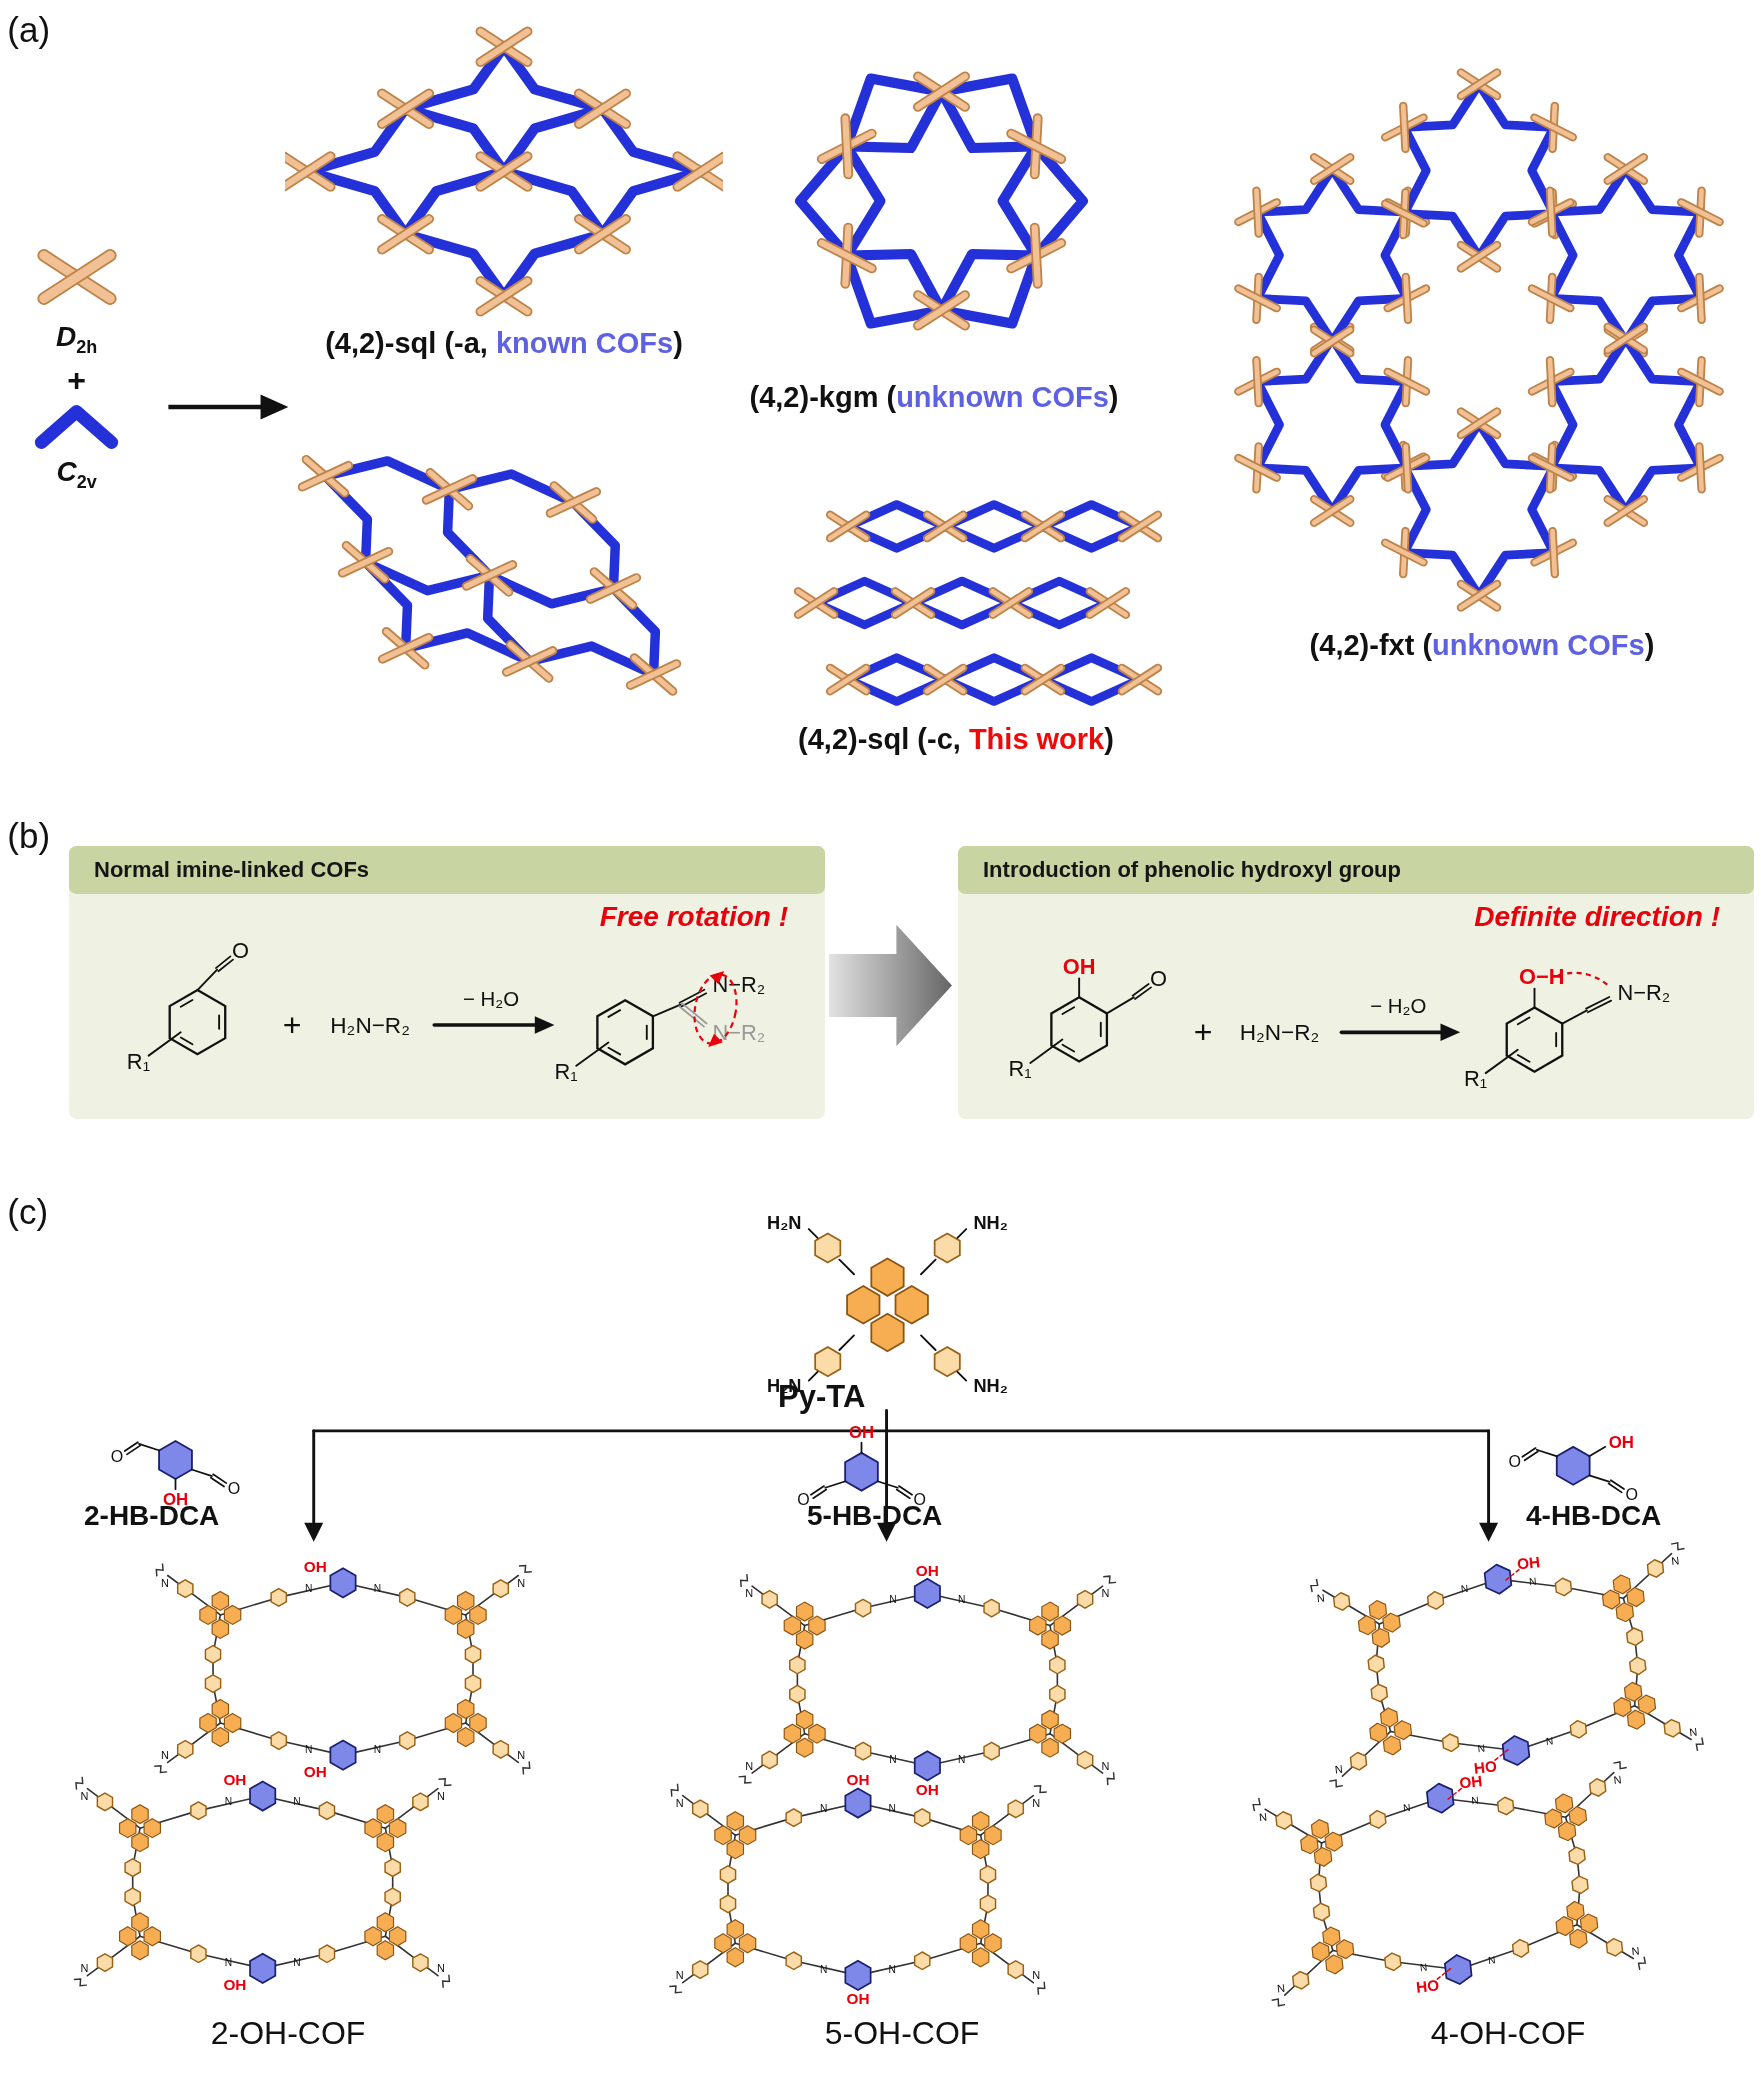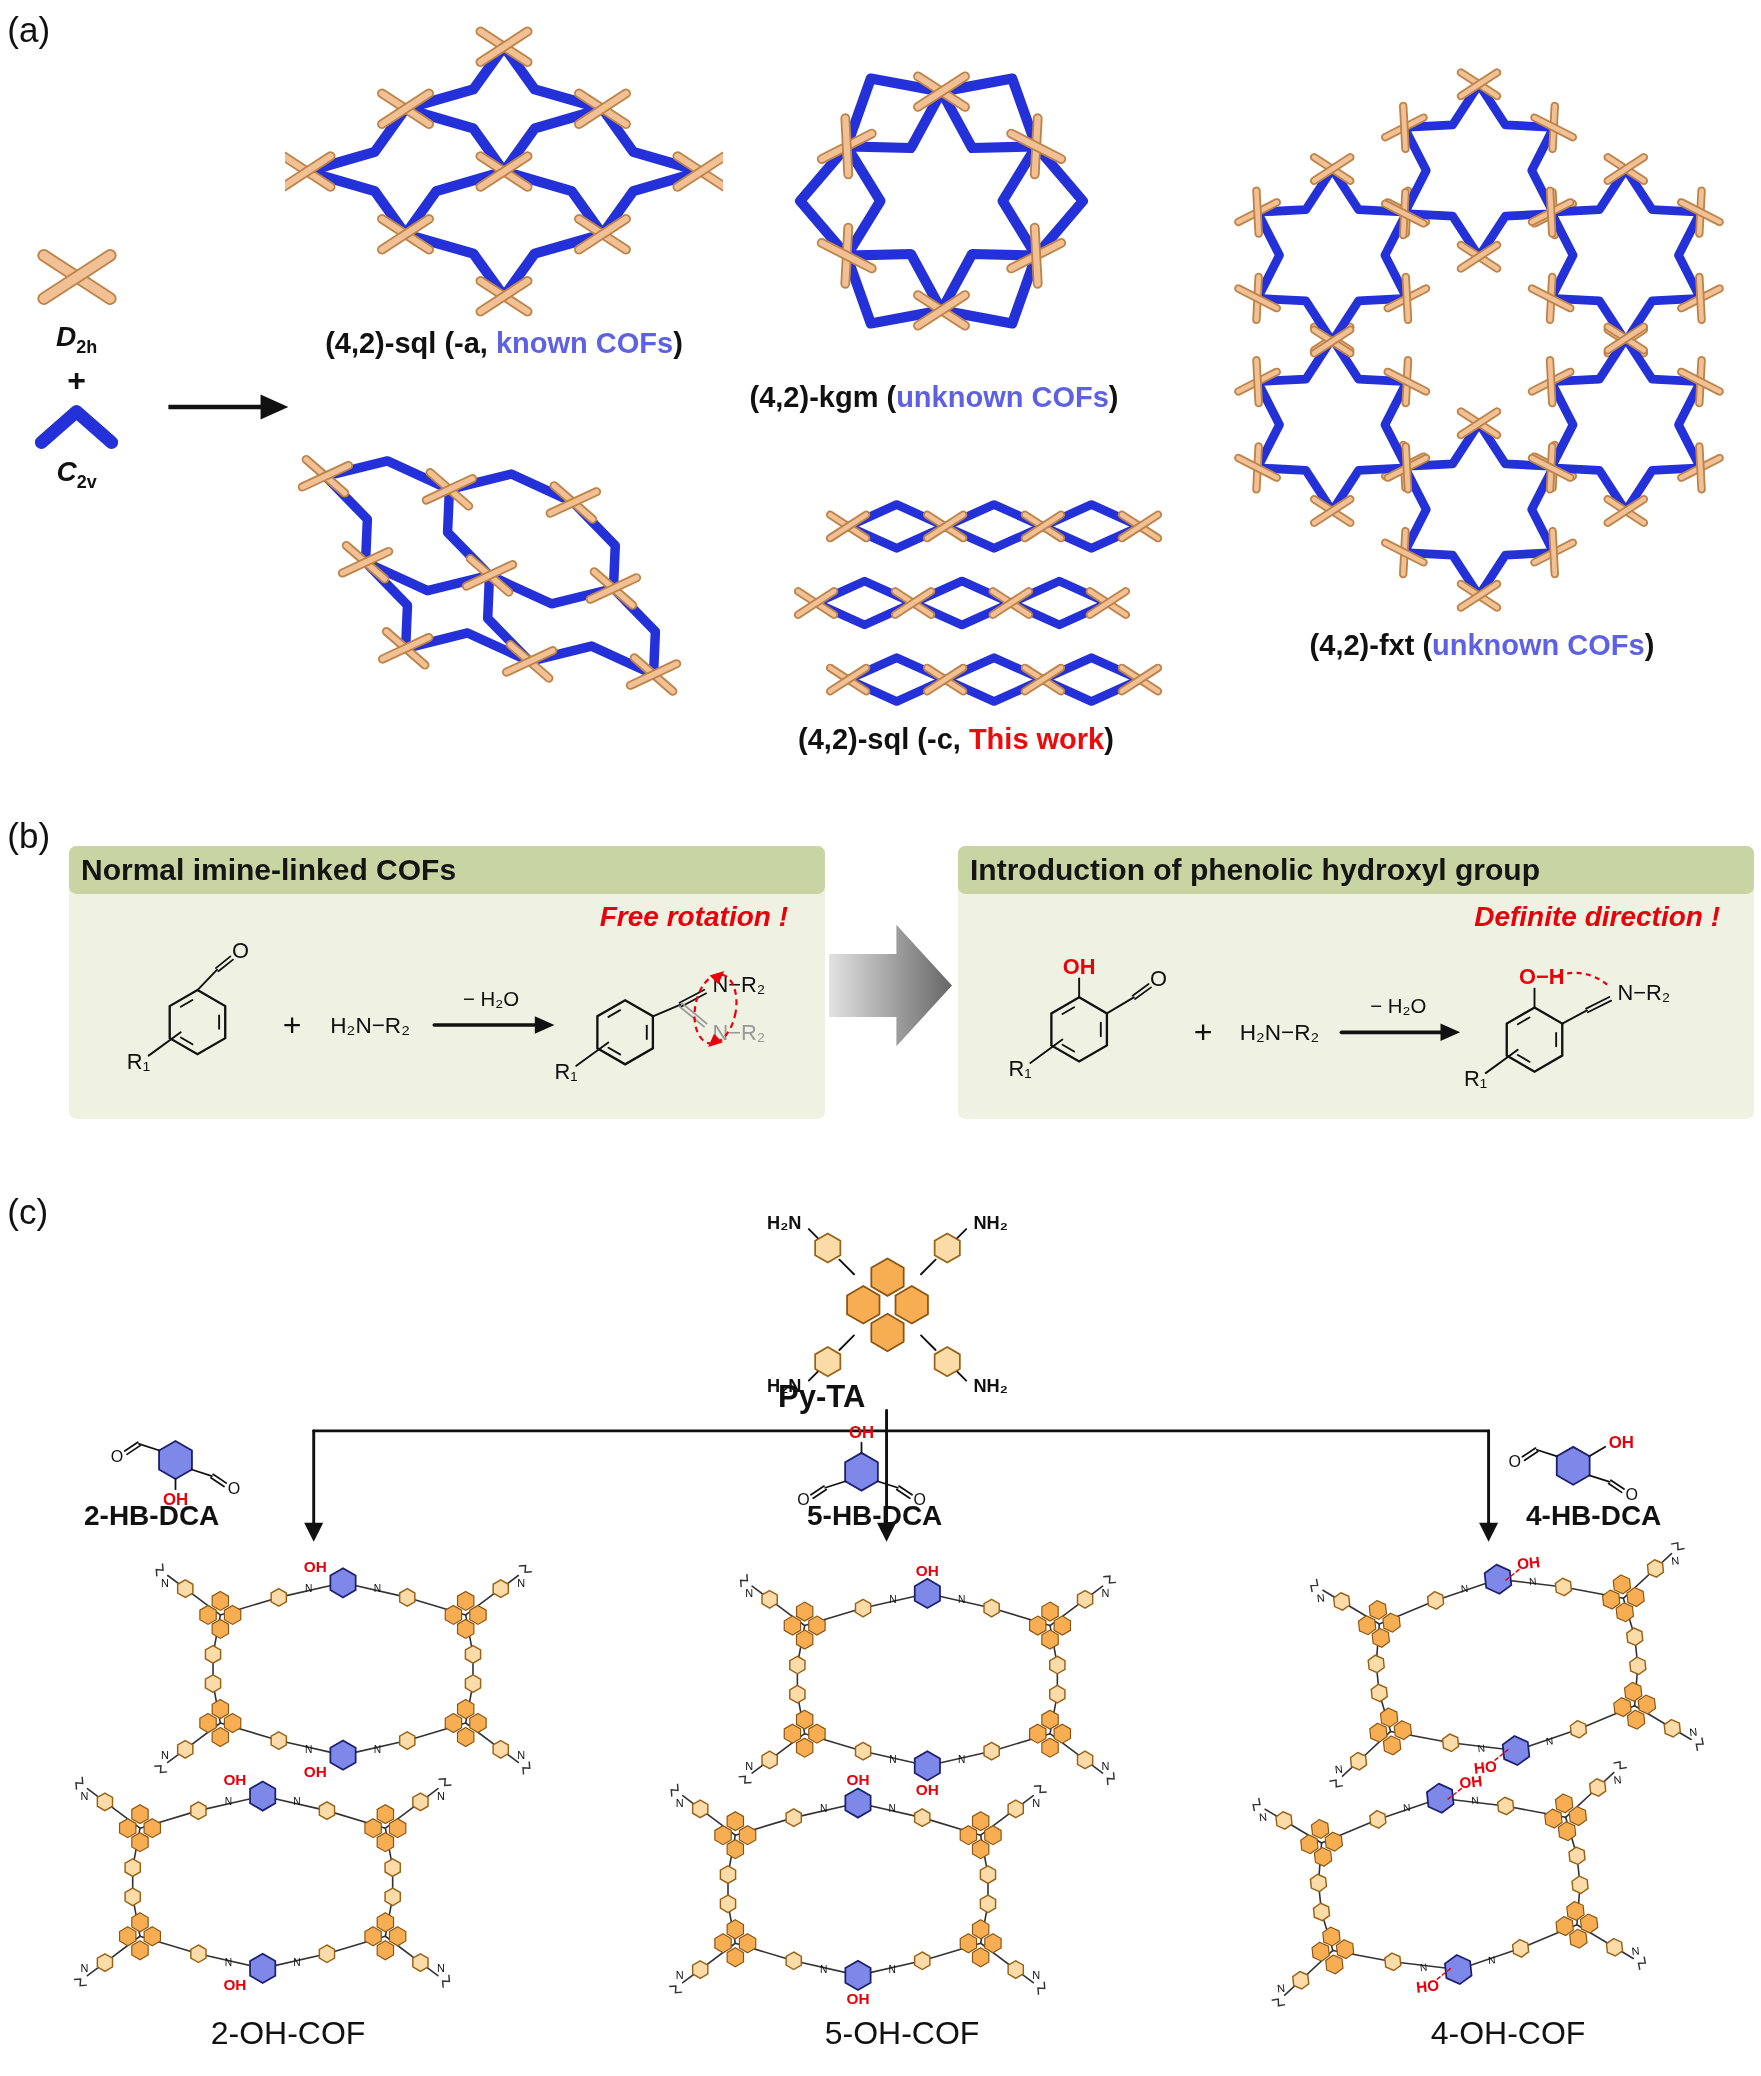--- a/index.html
+++ b/index.html
@@ -6,21 +6,21 @@
   html,body{background:#fff}
   body{font-family:"Liberation Sans",sans-serif;color:#111}
   #page{position:relative;width:1761px;height:2077px;background:#fff;overflow:hidden}
   .abs{position:absolute}
   .plabel{position:absolute;font-size:35px;color:#111}
   .symlab{position:absolute;text-align:center;font-size:28px;font-weight:700}
   .symlab sub{font-size:18px}
   .plus{position:absolute;text-align:center;font-size:32px;font-weight:700}
   .netcap{position:absolute;text-align:center;font-size:29px;font-weight:700;white-space:pre;color:#111}
   .greenbox{position:absolute;background:#eff2e2;border-radius:7.3px}
-  .greenhead{background:#c8d4a2;border-radius:7.3px;height:48px;display:flex;align-items:center;padding-left:12px;font-size:30px;font-weight:700;color:#151515}
+  .greenhead{background:#c8d4a2;border-radius:7.3px;height:48px;display:flex;align-items:center;padding-left:25px;font-size:22px;font-weight:700;color:#151515}
   .callout{position:absolute;color:#e8000b;font-weight:700;font-style:italic;font-size:28px}
   .molname{position:absolute;text-align:left;font-weight:700;font-size:28px}
   .cofname{position:absolute;text-align:center;font-weight:400;font-size:32px}
 </style>
 </head>
 <body>
 
 <div id="page">
 
   <div class="plabel" style="left:7.3px;top:10.2px">(a)</div>

